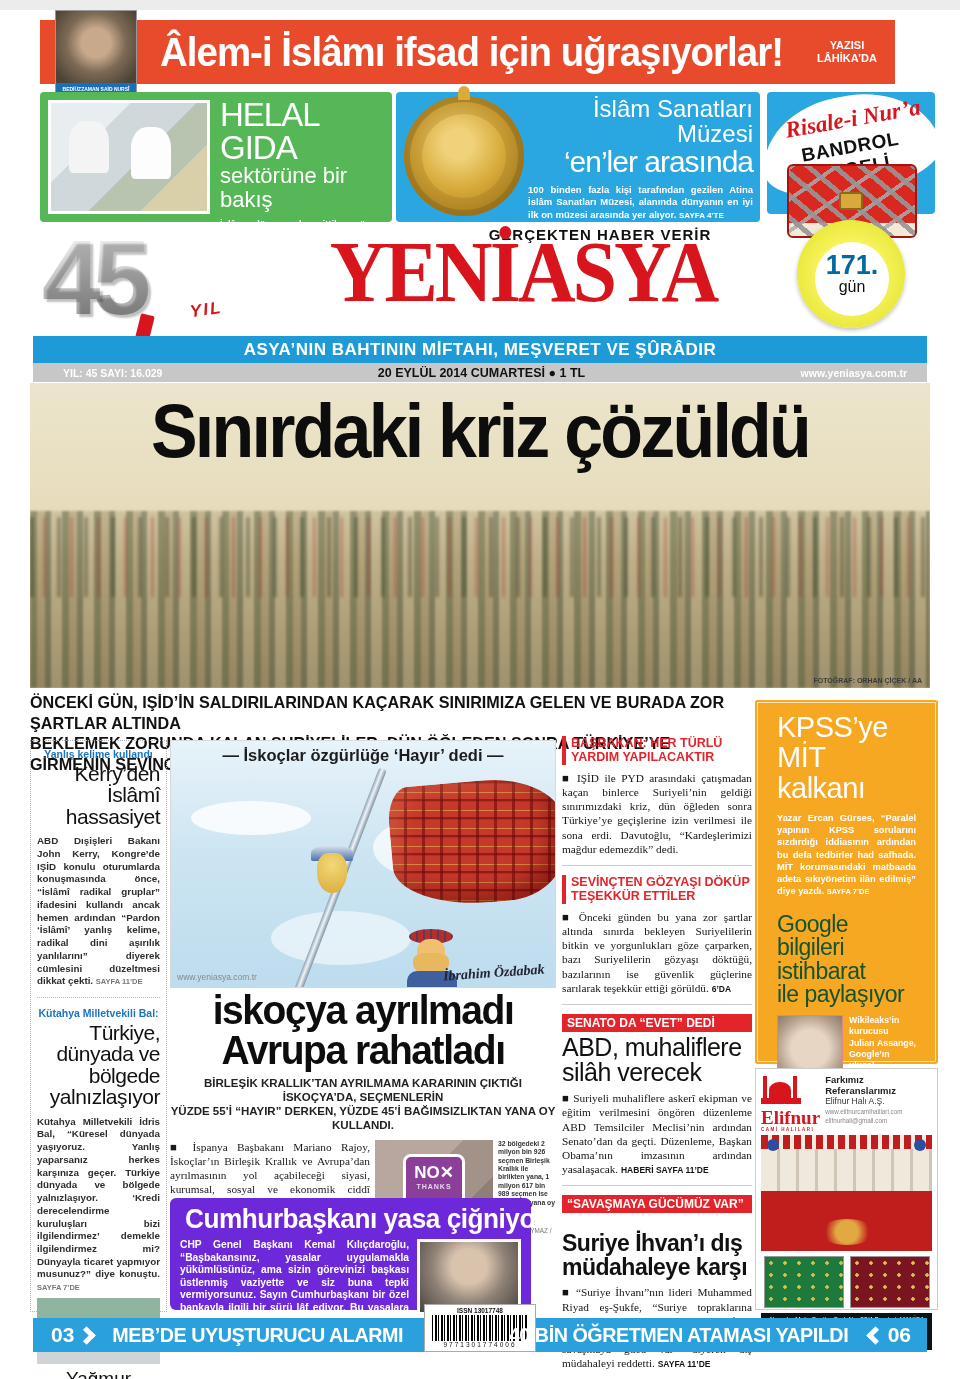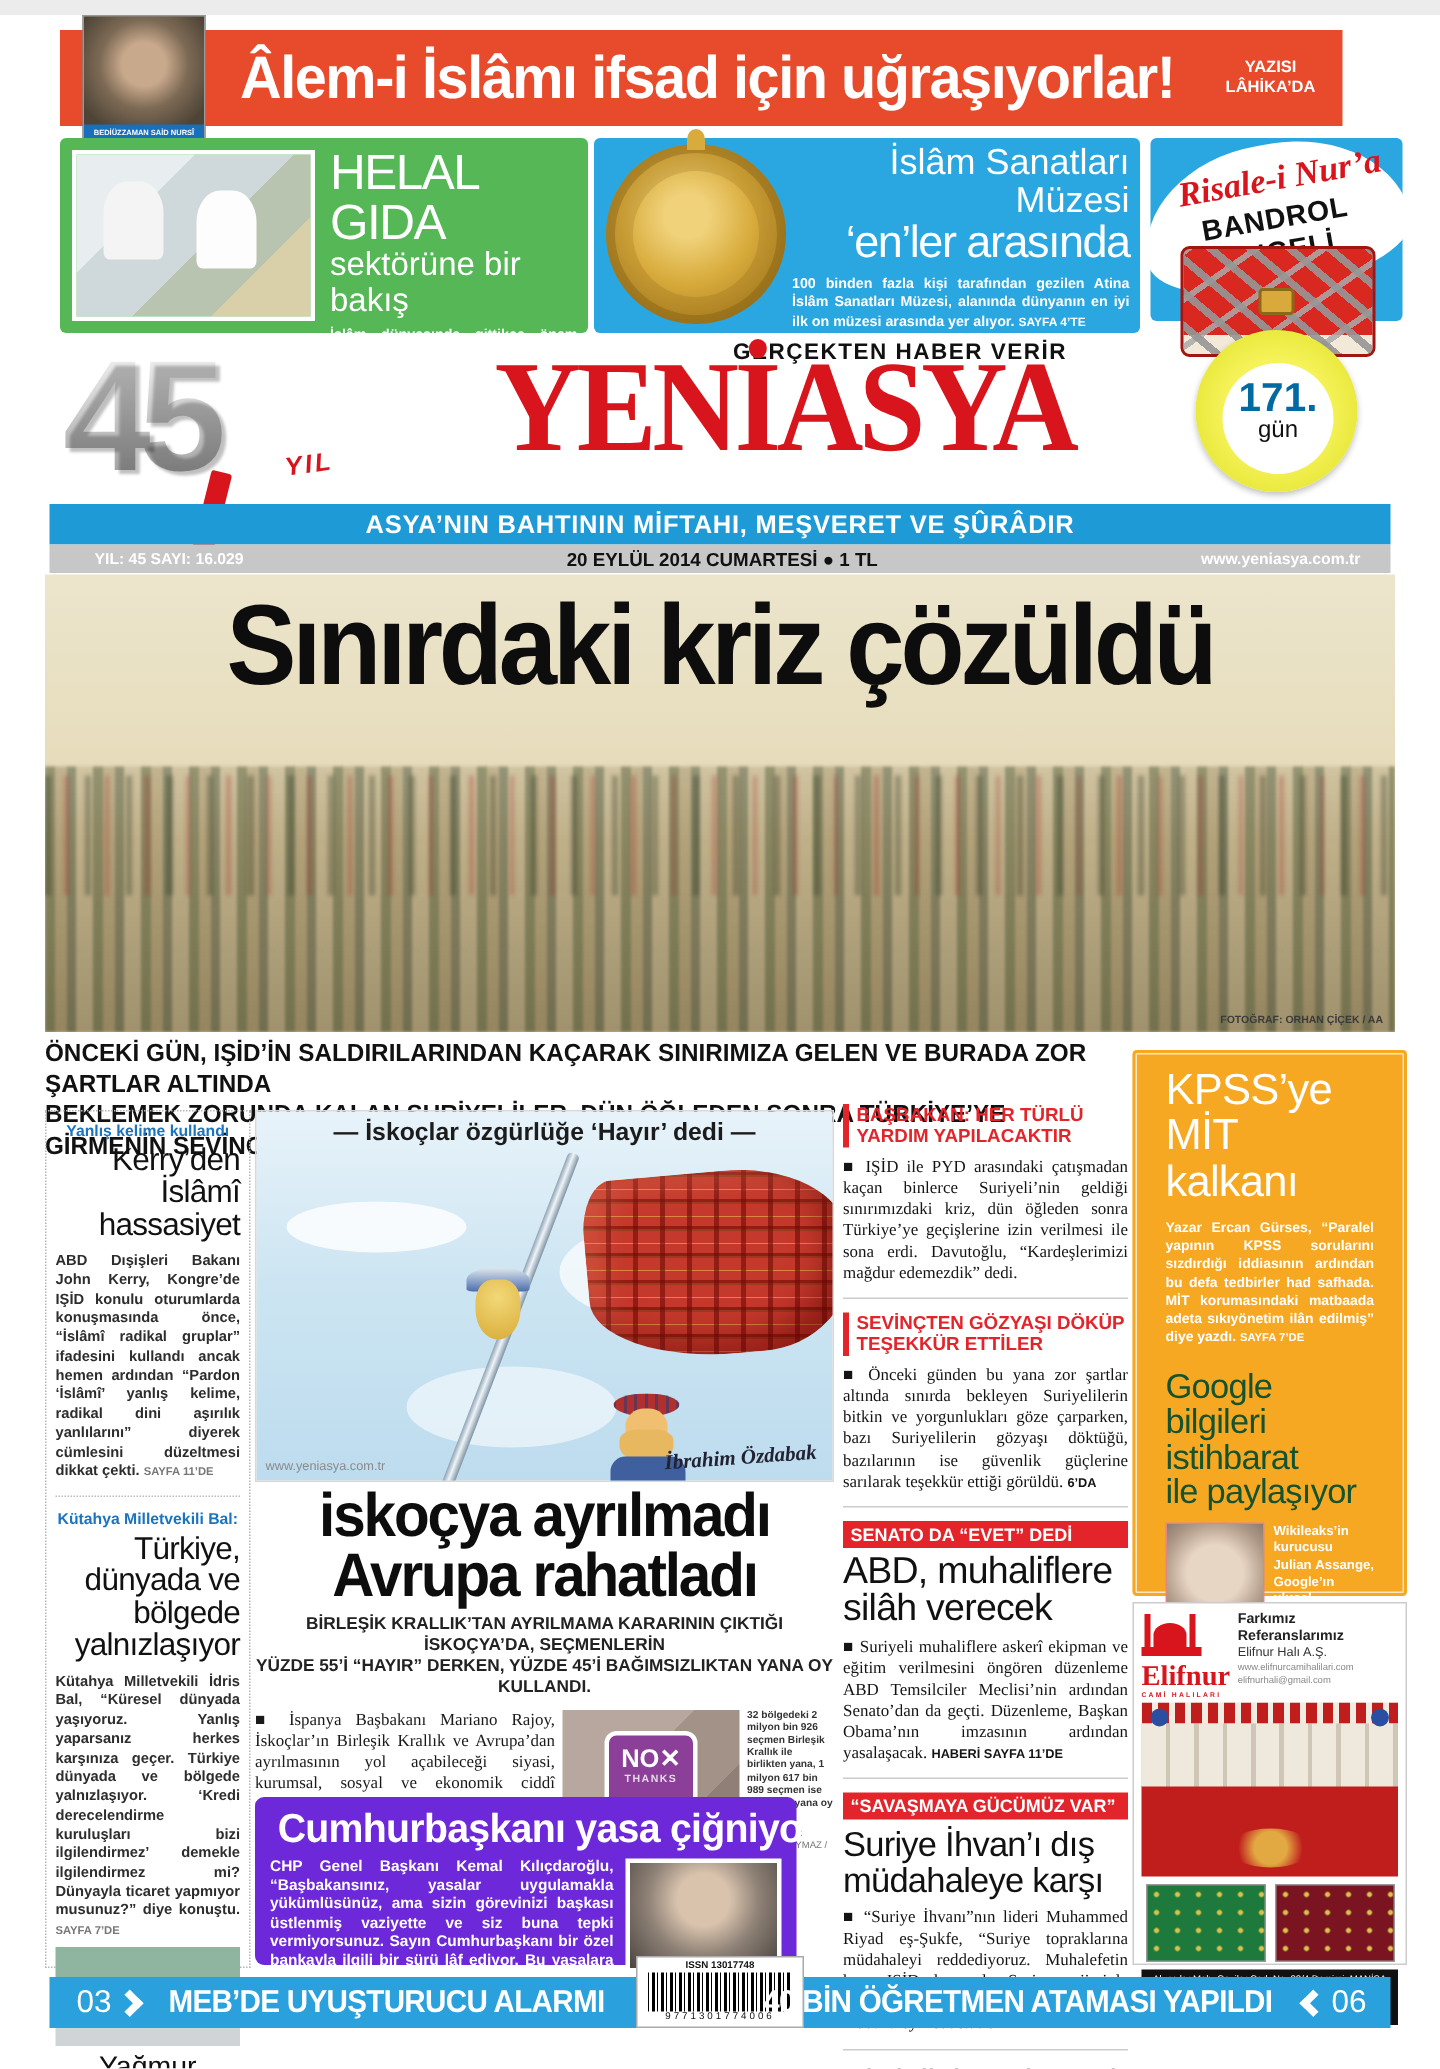--- a/index.html
+++ b/index.html
@@ -143,21 +143,21 @@
       radial-gradient(circle at 50% 35%, #d9c3ad 0 26%, #8f8277 55%, #4a443e 100%); }
 
   
   #mid-col { left:562px; top:736px; width:190px; }
   .red-subhead { border-left:4px solid #e3252b; padding-left:5px; color:#e3252b; font-size:12.5px; font-weight:800; line-height:1.15; }
   .mid-body { margin-top:6px; font-family:"Liberation Serif", serif; font-size:11.3px; color:#141414; line-height:1.26; text-align:justify; }
   .mid-body .ref { font-family:"Liberation Sans", sans-serif; font-size:8.5px; font-weight:800; }
   .mid-sep { border-top:1px solid #ccc; margin:9px 0; }
   .red-banner { background:#e3252b; color:#fff; font-size:12px; font-weight:800; padding:2px 5px; }
   .mid-h { margin-top:3px; font-size:25px; font-weight:400; color:#111; line-height:1.0; letter-spacing:-0.5px; }
-  .mid-h2 { margin-top:5px; font-size:23px; font-weight:400; color:#111; line-height:1.02; letter-spacing:-0.5px; }
+  .mid-h2 { margin-top:19px; font-size:23px; font-weight:700; color:#111; line-height:1.02; letter-spacing:-0.5px; }
 
   
   #orange-box { left:755px; top:700px; width:183px; height:364px; background:#f7a823; border-radius:3px; box-shadow:inset 0 0 0 2px #f7a823, inset 0 0 0 3px rgba(255,255,255,.7); padding:12px 22px; }
   .kpss-h { color:#fff; font-size:29px; font-weight:400; line-height:1.05; letter-spacing:-0.5px; }
   .kpss-body { margin-top:9px; color:#fff; font-size:9.3px; font-weight:700; line-height:1.3; text-align:justify; }
   .kpss-body .ref { font-size:7.5px; }
   .google-h { margin-top:16px; color:#14532d; font-size:23px; font-weight:400; line-height:1.02; letter-spacing:-0.5px; }
   #google-row { display:flex; gap:6px; margin-top:8px; }
   #assange { width:66px; height:88px; background:radial-gradient(circle at 50% 38%, #e8d6c4 0 30%, #b09a88 55%, #5a5048 100%); border:1px solid #d88; }
   #google-body { flex:1; color:#fff; font-size:8.8px; font-weight:700; line-height:1.3; text-align:justify; }
@@ -187,21 +187,21 @@
   .swatch { width:80px; height:52px; border:1px solid #999; }
   .swatch.green { background-color:#1e7a3c; background-image:radial-gradient(circle at 6px 6px, #d9c24a 0 1.5px, transparent 2px); background-size:14px 12px; }
   .swatch.red { background-color:#7a1420; background-image:radial-gradient(circle at 6px 6px, #d9c24a 0 1.5px, transparent 2px); background-size:14px 12px; }
   #ad-black { margin-top:5px; background:#111; color:#fff; text-align:center; padding:3px 2px 4px; }
   .ad-addr { font-size:6.4px; }
   .ad-phone { font-size:13px; margin-top:1px; }
   .ad-phone b { font-size:19px; font-weight:900; letter-spacing:1px; }
 
   
   #bottom-bar { left:33px; top:1318px; width:894px; height:34px; background:#2aa0dc; display:flex; align-items:center; }
-  .bb-page { color:#fff; font-size:21px; font-weight:400; }
+  .bb-page { color:#fff; font-size:21px; font-weight:700; }
   .bb-text { color:#fff; font-size:21px; font-weight:800; letter-spacing:-0.5px; white-space:nowrap; transform:scaleX(.94); }
   .chev { width:13px; height:13px; border-top:5px solid #fff; border-right:5px solid #fff; display:inline-block; }
   .chev.right { transform:rotate(45deg); margin:0 10px 0 6px; }
   .chev.left { transform:rotate(-135deg); margin:0 6px 0 10px; }
   #bb-left { display:flex; align-items:center; margin-left:18px; flex:1; }
   #bb-right { display:flex; align-items:center; margin-right:16px; flex:1; justify-content:flex-end; }
   #barcode-box { position:absolute; left:50%; top:-14px; transform:translateX(-50%); width:112px; height:48px; background:#fff; border:1px solid #aaa; text-align:center; padding-top:2px; }
   .issn { font-size:6.5px; font-weight:700; color:#111; }
   .bars { margin:1px auto 0; width:96px; height:26px;
       background:repeating-linear-gradient(90deg,#000 0 1px, #fff 1px 3px, #000 3px 5px, #fff 5px 6px); }

